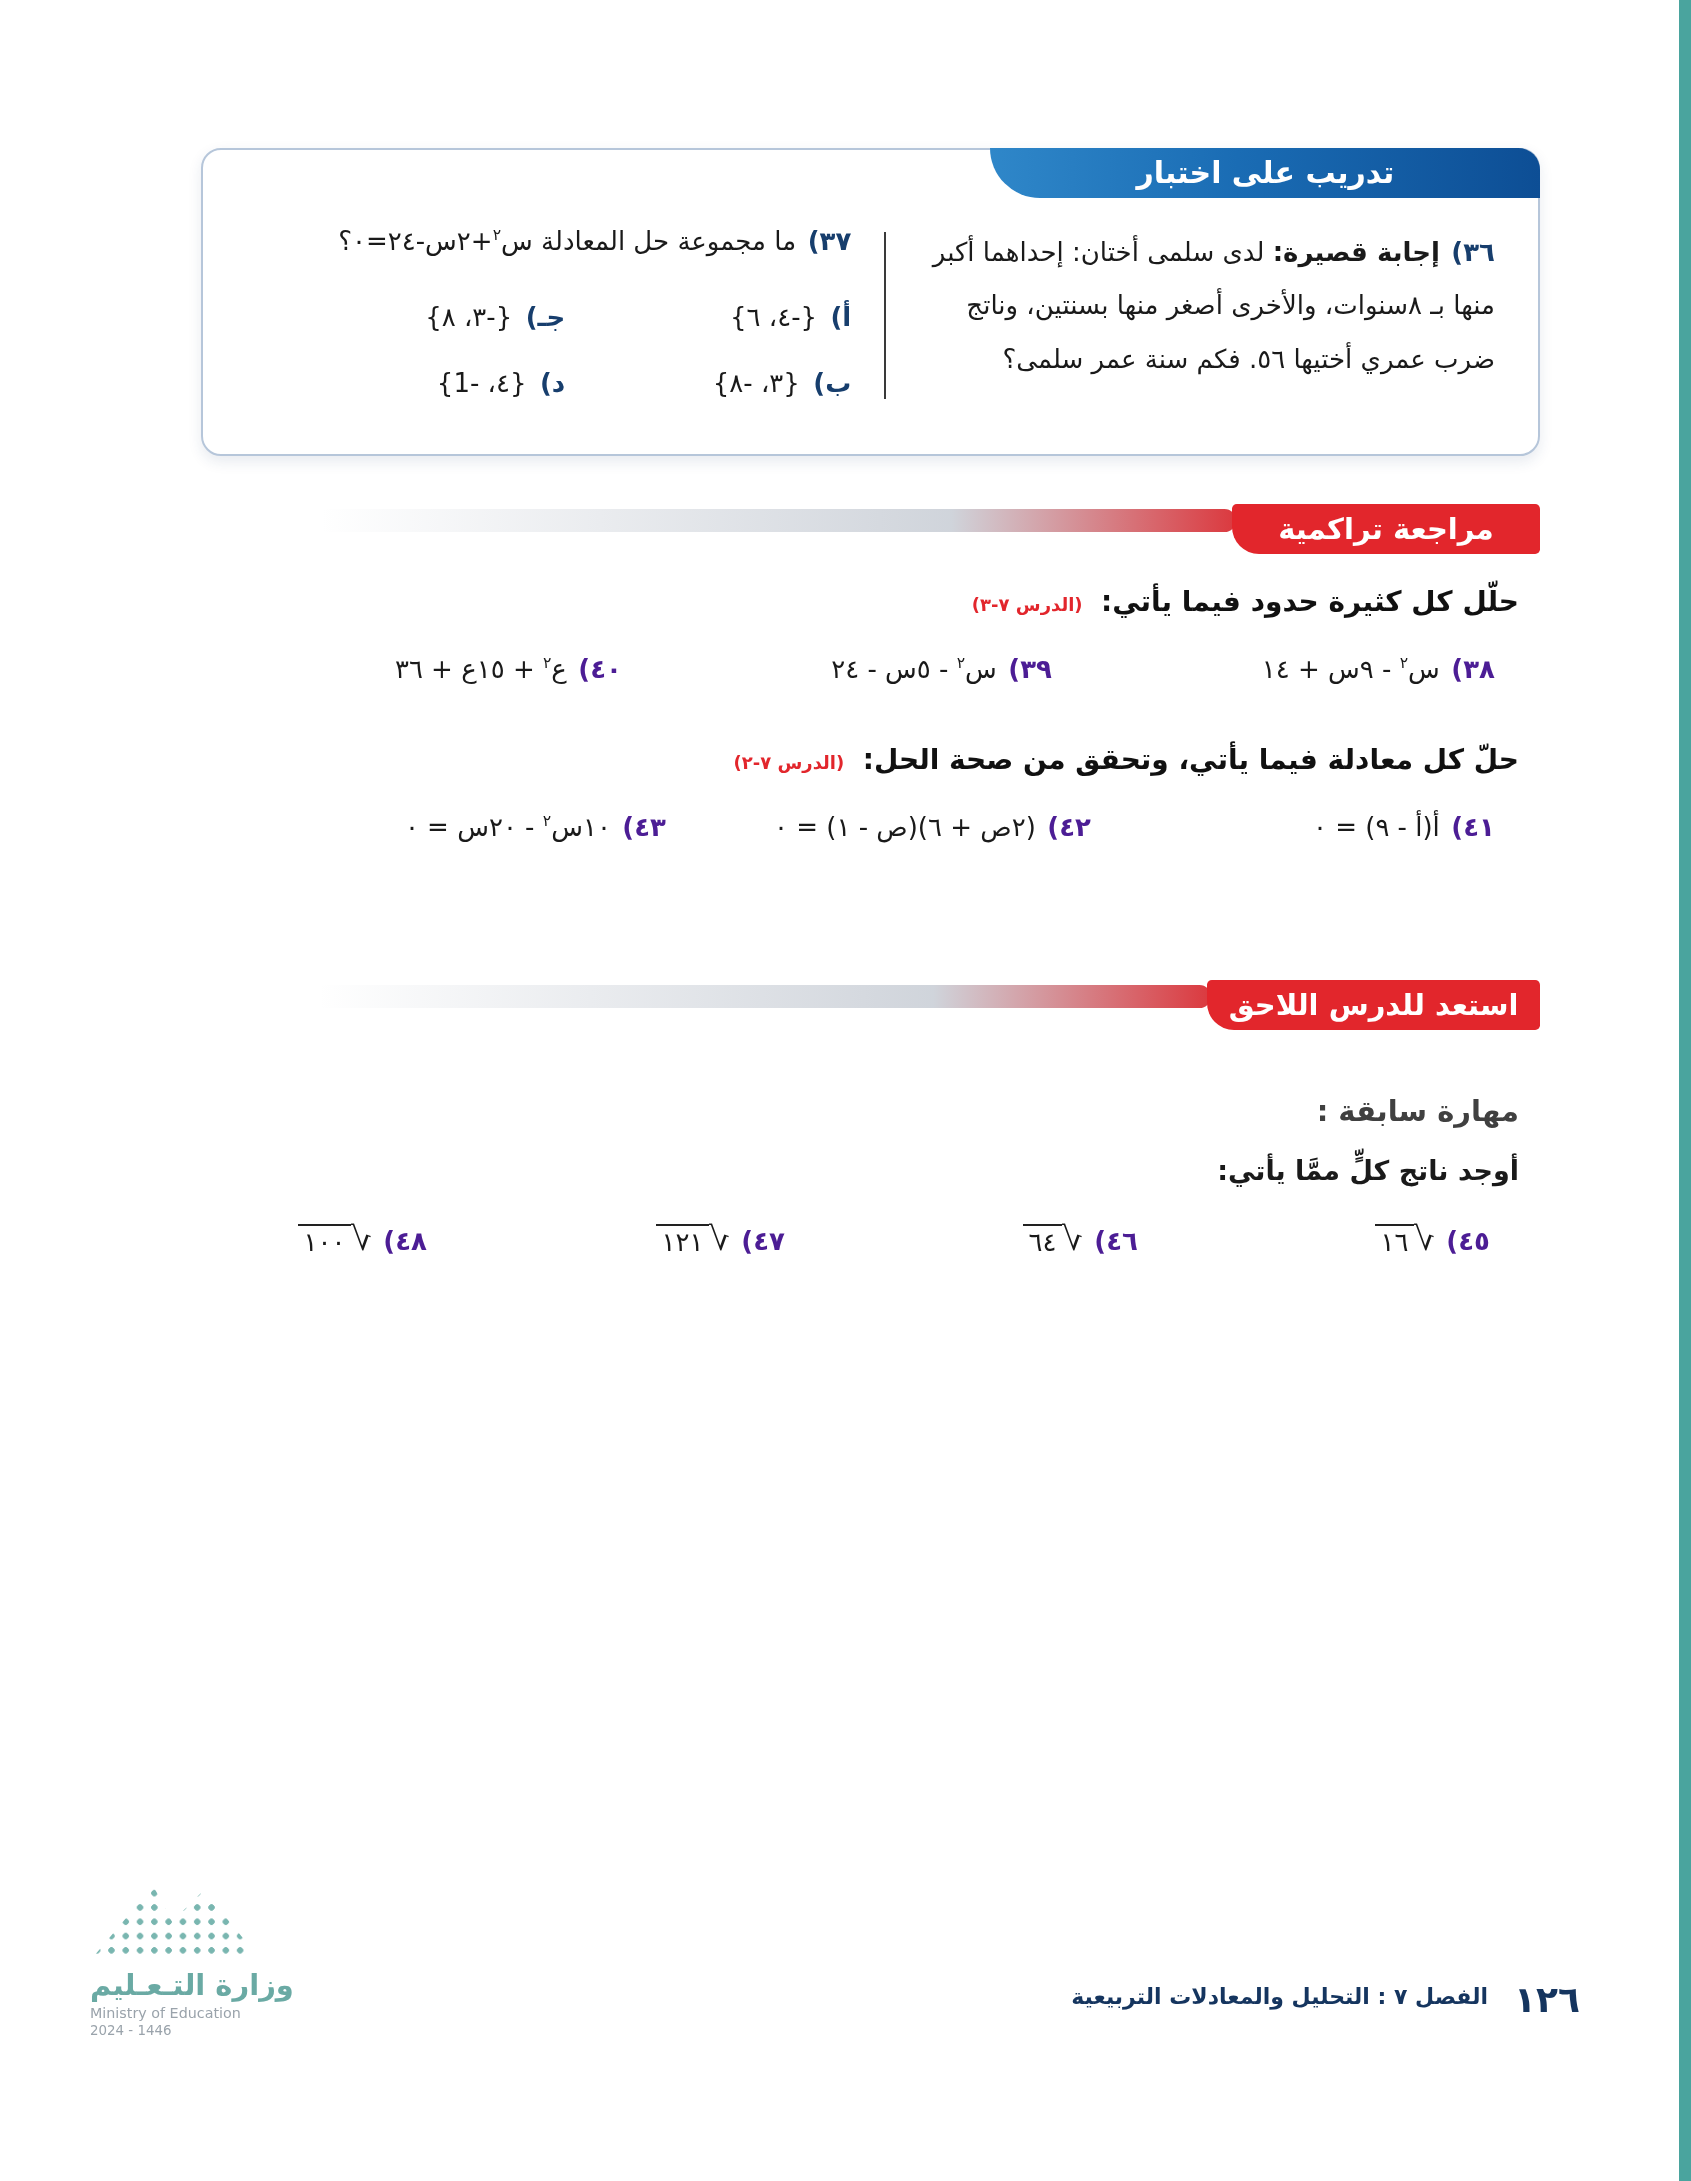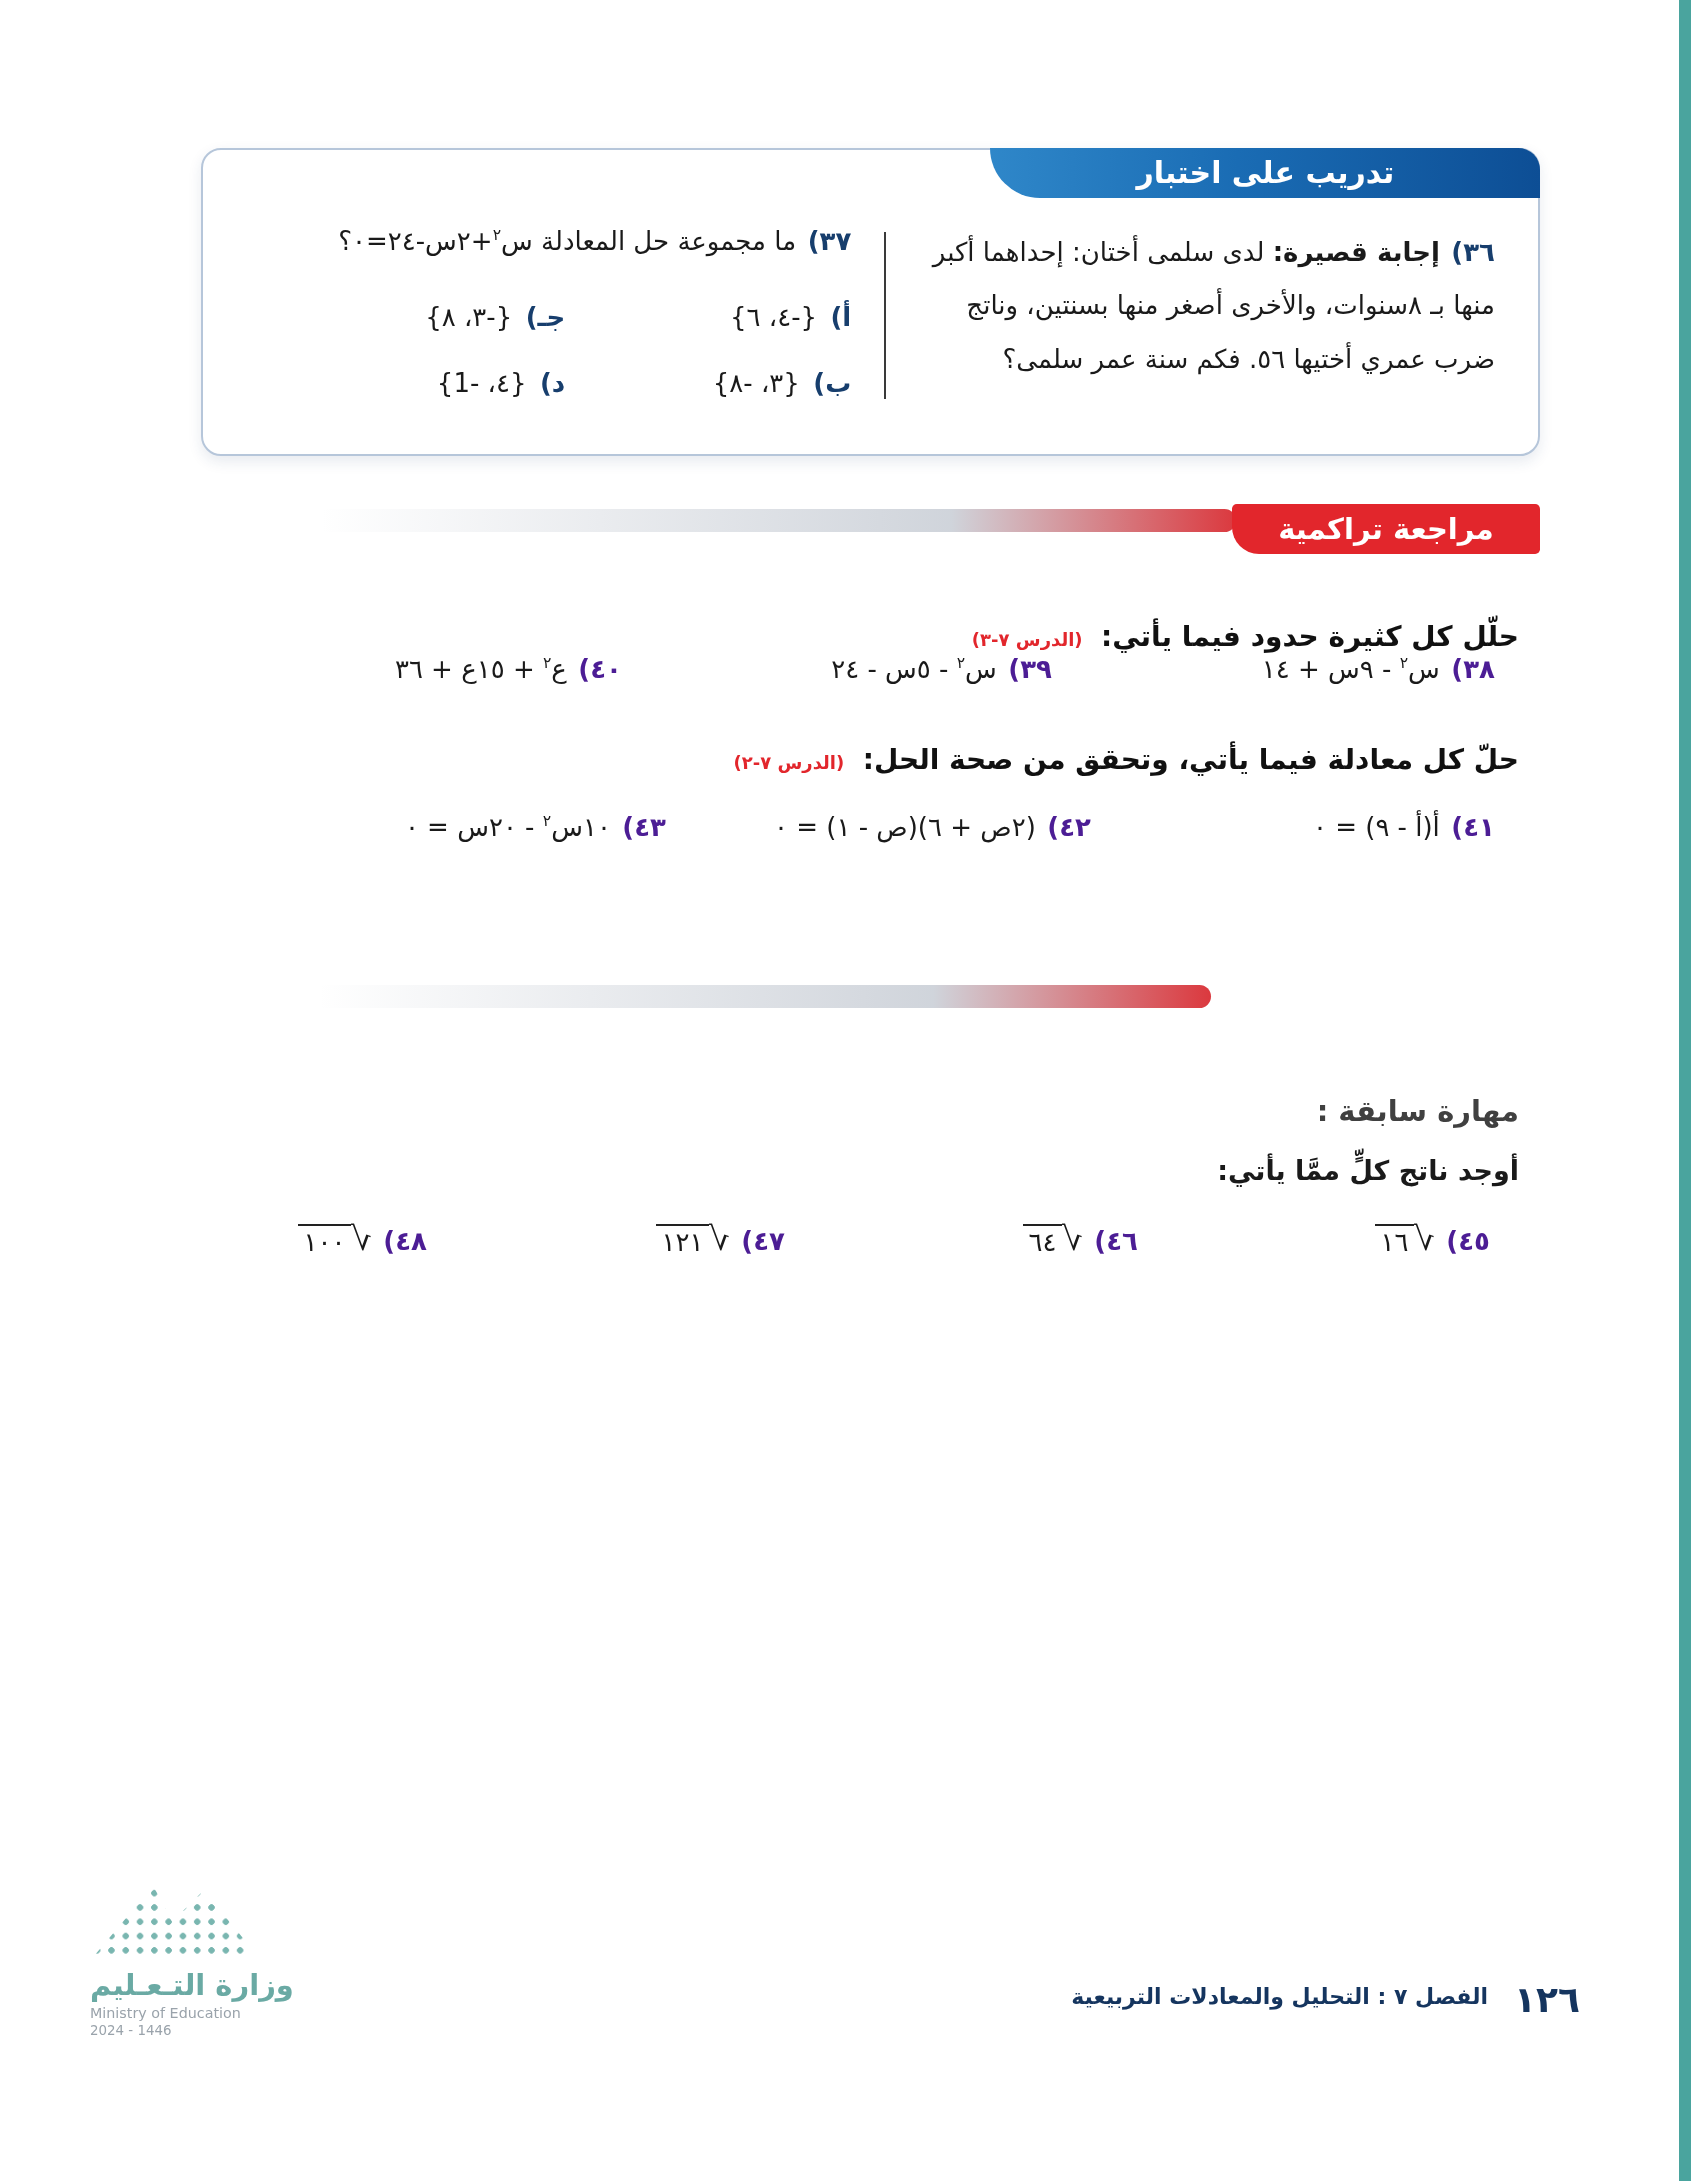--- a/index.html
+++ b/index.html
@@ -91,40 +91,43 @@
         </div>
       </div>
     </div>
   </section>
 
   <div class="swoosh" style="top:509px;left:220px;width:1017px;"></div>
   <div class="red-banner" style="top:504px;right:151px;width:308px;">
     <span>مراجعة تراكمية</span>
   </div>
 
-  <div class="sec-line" style="top:585px;right:172px;margin-top:35px;">
+  <div class="sec-line" style="top:585px;right:172px;">
     <span class="sec-header">حلّل كل كثيرة حدود فيما يأتي:</span>
     <span class="lesson-ref">(الدرس ٧-٣)</span>
   </div>
 
   <div class="prob" style="top:654px;right:196px;"><span class="pnum">٣٨)</span><span>س</span><sup>٢</sup><span> - ٩س + ١٤</span></div>
   <div class="prob" style="top:654px;right:639px;"><span class="pnum">٣٩)</span><span>س</span><sup>٢</sup><span> - ٥س - ٢٤</span></div>
   <div class="prob" style="top:654px;right:1069px;"><span class="pnum">٤٠)</span><span>ع</span><sup>٢</sup><span> + ١٥ع + ٣٦</span></div>
 
   <div class="sec-line" style="top:743px;right:172px;">
     <span class="sec-header">حلّ كل معادلة فيما يأتي، وتحقق من صحة الحل:</span>
     <span class="lesson-ref">(الدرس ٧-٢)</span>
   </div>
 
   <div class="prob" style="top:812px;right:196px;"><span class="pnum">٤١)</span><span>أ(أ - ٩) = ٠</span><sup></sup><span></span></div>
   <div class="prob" style="top:812px;right:600px;"><span class="pnum">٤٢)</span><span>(٢ص + ٦)(ص - ١) = ٠</span><sup></sup><span></span></div>
   <div class="prob" style="top:812px;right:1025px;"><span class="pnum">٤٣)</span><span>١٠س</span><sup>٢</sup><span> - ٢٠س = ٠</span></div>
 
 
   <div class="swoosh" style="top:985px;left:220px;width:992px;"></div>
+  <div class="red-banner" style="top:980px;right:151px;width:333px;">
+    <span>استعد للدرس اللاحق</span>
+  </div>
 
   <div class="skill-label" style="top:1082px;right:172px;">مهارة سابقة :</div>
   <div class="instruction" style="top:1155px;right:172px;">أوجد ناتج كلٍّ ممَّا يأتي:</div>
 
   <div class="prob" style="top:1224px;right:201px;"><span class="pnum">٤٥)</span><span class="radical">
         <span class="rad-sign">√</span>
         <span class="radicand">١٦</span>
       </span></div>
   <div class="prob" style="top:1224px;right:553px;"><span class="pnum">٤٦)</span><span class="radical">
         <span class="rad-sign">√</span>

